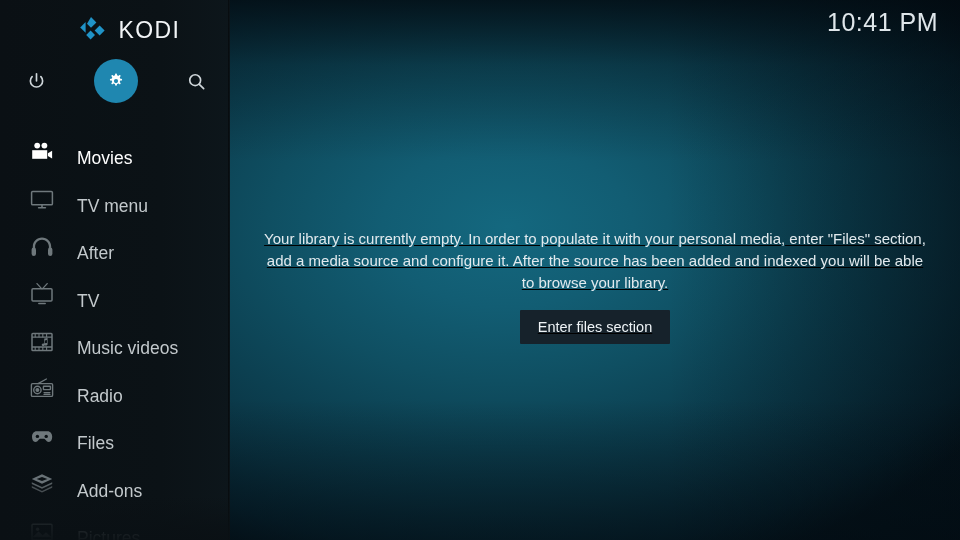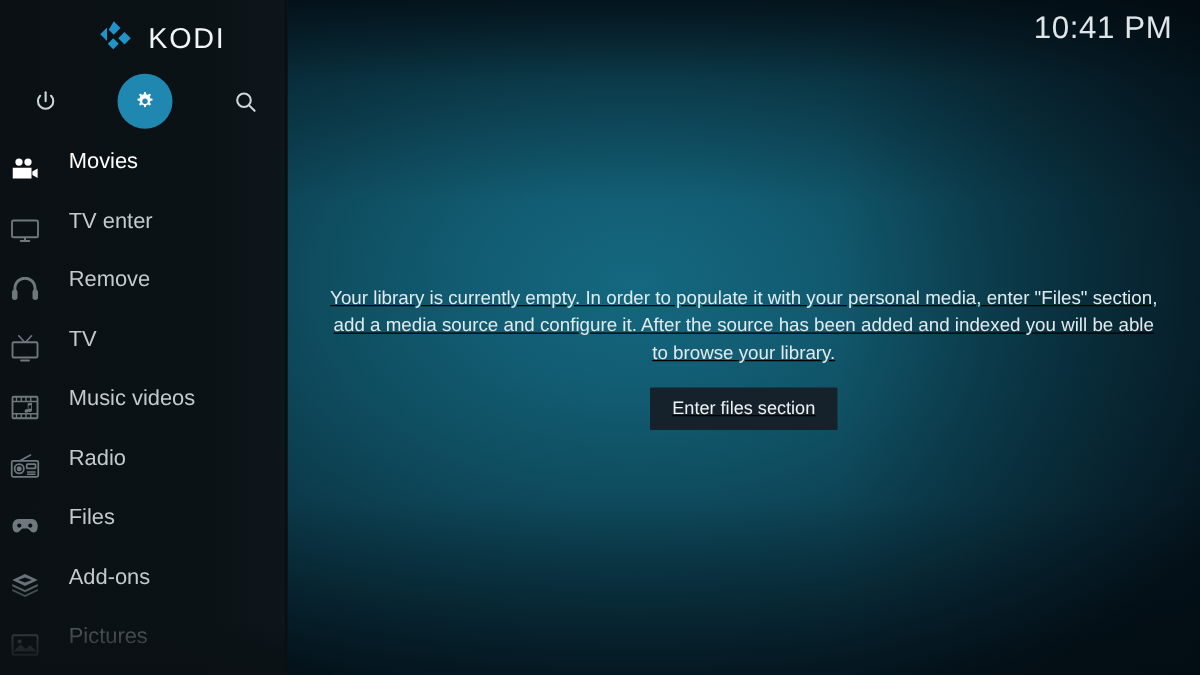--- a/index.html
+++ b/index.html
@@ -101,22 +101,23 @@
 
   
   .menu {
     position: absolute;
     left: 0; top: 120px;
     width: 230px;
   }
   .menu-item {
     height: 47.5px;
     display: flex;
-    align-items: flex-start;
-    padding-left: 4px;
+    align-items: flex-end;
+    padding-left: 14px;
+    margin-left: 12px;
   }
   .menu-icon {
     width: 32px; height: 32px;
     display: flex;
     align-items: center;
     justify-content: center;
     flex: 0 0 32px;
   }
   .menu-icon svg { display: block; }
   .menu-label {
@@ -265,32 +266,32 @@
     </div>
 
     <div class="menu-item">
       <span class="menu-icon">
         <svg viewBox="0 0 26 26" width="26" height="26" fill="none" stroke="currentColor" stroke-width="1.5">
           <rect x="2.6" y="5.4" width="20.8" height="13.4" rx="1.1"></rect>
           <path d="M9.6 21.8h6.8" stroke-linecap="round" stroke-width="1.6"></path>
           <path d="M13 18.8v3" stroke-width="1.6"></path>
         </svg>
       </span>
-      <span class="menu-label">TV enter</span>
+      <span class="menu-label">TV menu</span>
     </div>
 
     <div class="menu-item">
       <span class="menu-icon">
         <svg viewBox="0 0 26 26" width="26" height="26" fill="currentColor">
           <path d="M13 3.4c-5.1 0-9.2 4.1-9.2 9.2v3.2h2.3v-3.2c0-3.8 3.1-6.9 6.9-6.9s6.9 3.1 6.9 6.9v3.2h2.3v-3.2c0-5.1-4.1-9.2-9.2-9.2z"></path>
           <rect x="2.6" y="13.6" width="4.4" height="8.4" rx="2.2"></rect>
           <rect x="19" y="13.6" width="4.4" height="8.4" rx="2.2"></rect>
         </svg>
       </span>
-      <span class="menu-label">Remove</span>
+      <span class="menu-label">After</span>
     </div>
 
     <div class="menu-item">
       <span class="menu-icon">
         <svg viewBox="0 0 26 26" width="26" height="26" fill="none" stroke="currentColor" stroke-width="1.5">
           <path d="M8.0 2.6 L12.6 7.6 M18.2 2.6 L13.6 7.6" stroke-linecap="round" stroke-width="1.3"></path>
           <rect x="3.0" y="7.8" width="20" height="12.2" rx="1.0"></rect>
           <path d="M9.8 22.4h6.4" stroke-linecap="round" stroke-width="1.5"></path>
         </svg>
       </span>

